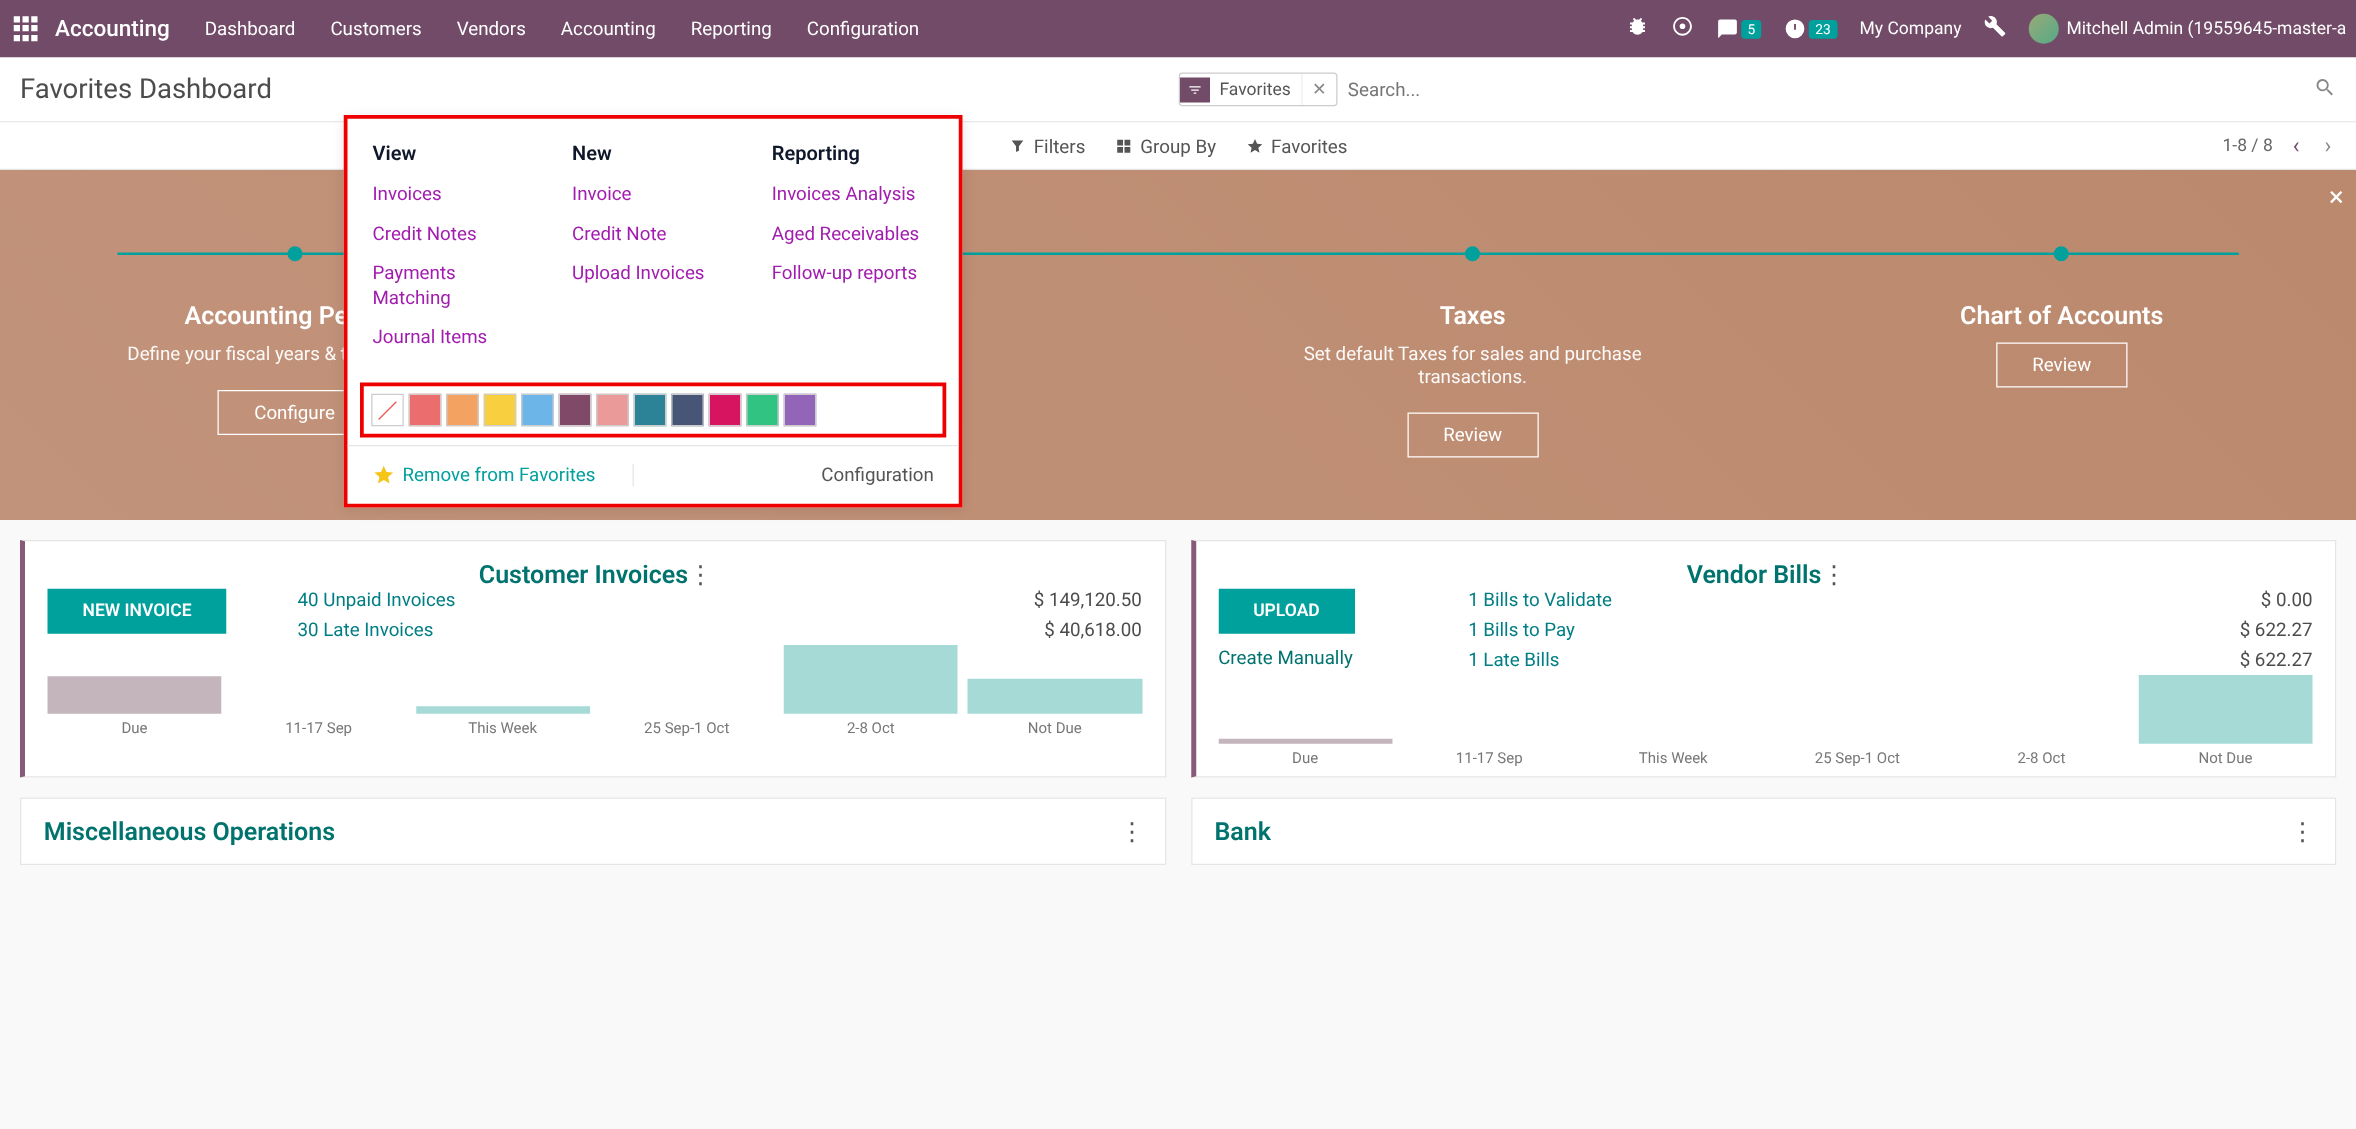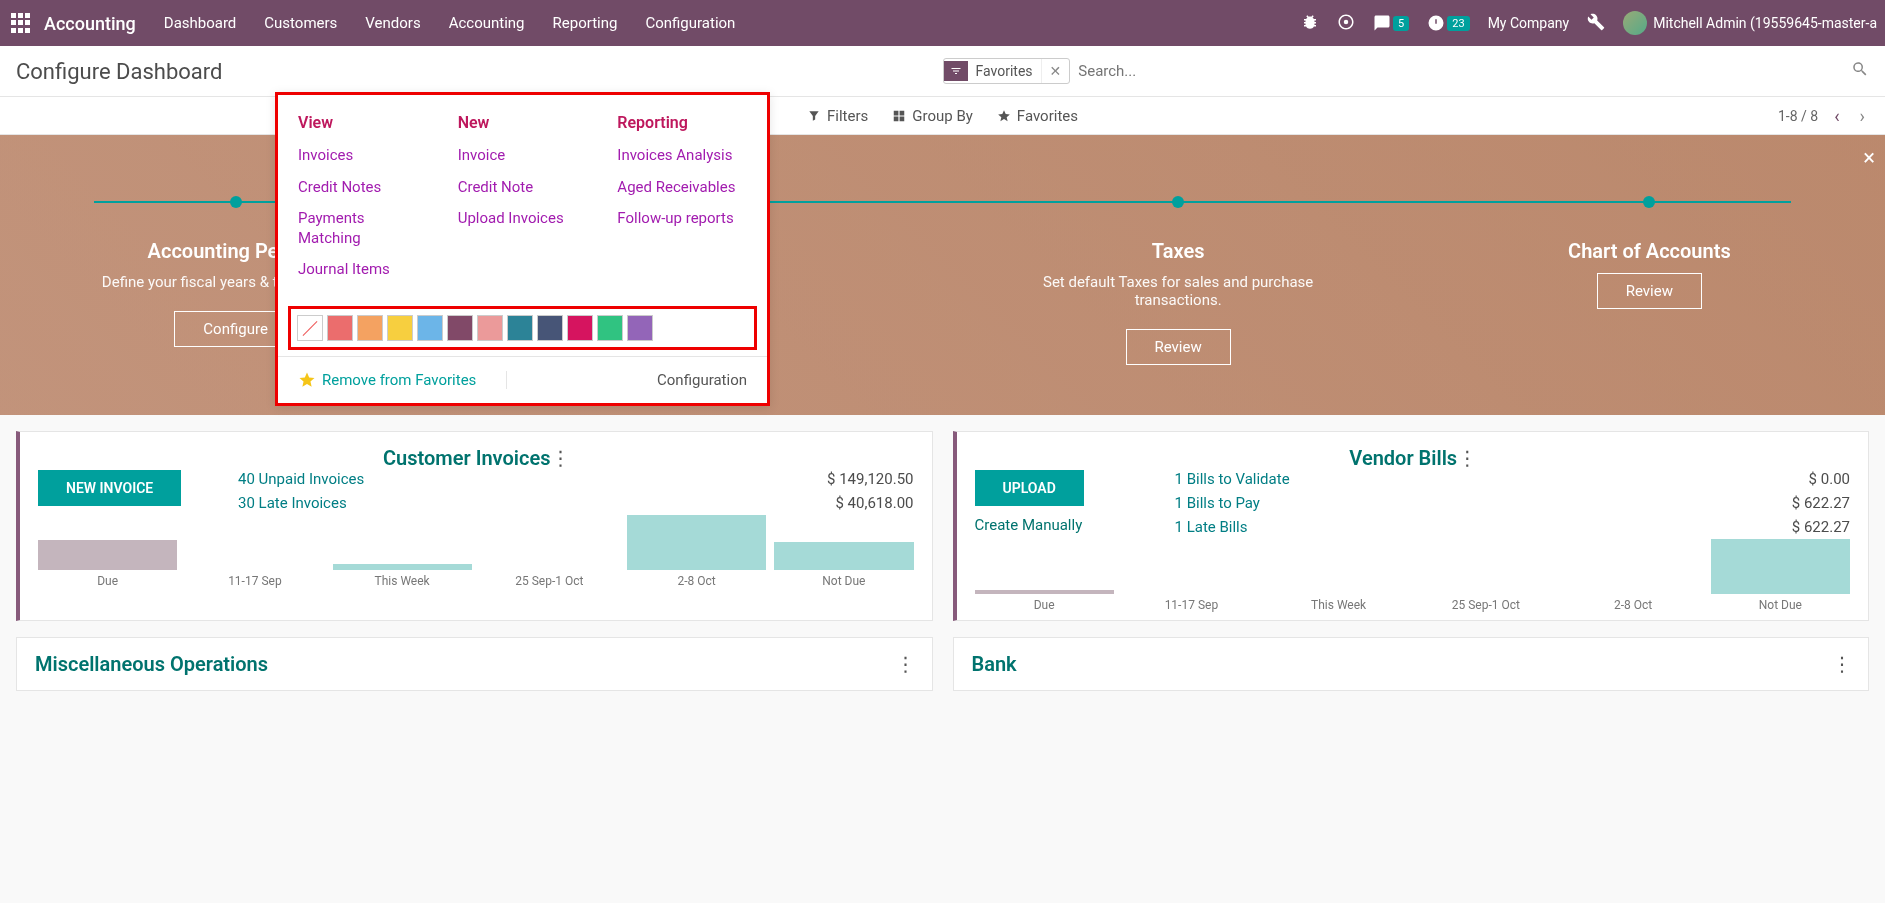--- a/index.html
+++ b/index.html
@@ -47,21 +47,21 @@
 .hero-dot { width: 12px; height: 12px; background: #00a09d; border-radius: 50%; position: absolute; top: 61px; }
 .hero-card h3 { font-size: 20px; font-weight: 600; margin-bottom: 10px; margin-top: 44px; }
 .hero-card p { font-size: 15px; margin-bottom: 20px; opacity: 0.95; max-width: 300px; margin-left: auto; margin-right: auto; }
 .hero-btn { display: inline-block; border: 1px solid #fff; padding: 8px 28px; color: #fff; font-size: 15px; cursor: pointer; }
 .hero-close { position: absolute; right: 10px; top: 10px; color: #fff; font-size: 22px; cursor: pointer; }
 
 
 .popup { position: absolute; left: 275px; top: 92px; width: 495px; background: #fff; border: 3px solid #e00; z-index: 100; box-shadow: 0 2px 10px rgba(0,0,0,0.1); }
 .popup-top { display: flex; padding: 18px 20px 8px; gap: 30px; }
 .popup-col { flex: 1; }
-.popup-col h4 { font-size: 16px; color: #be185d; margin-bottom: 14px; font-weight: 600; }
+.popup-col h4 { font-size: 16px; color: #0f172a; margin-bottom: 14px; font-weight: 600; }
 .popup-col a { display: block; color: #a21caf; font-size: 15px; text-decoration: none; margin-bottom: 12px; line-height: 1.3; }
 .popup-colors { border: 3px solid #e00; margin: 6px 10px; padding: 6px; display: flex; gap: 4px; }
 .popup-colors .swatch { width: 26px; height: 26px; border: 1px solid #ccc; cursor: pointer; }
 .popup-colors .swatch.none { background: #fff; position: relative; }
 .popup-colors .swatch.none::after { content: ""; position: absolute; left: 2px; right: 2px; top: 50%; border-top: 1px solid #e55; transform: rotate(-45deg); }
 .popup-bottom { display: flex; border-top: 1px solid #e5e5e5; padding: 14px 20px; align-items: center; }
 .popup-bottom .fav { display: flex; align-items: center; gap: 6px; color: #00a09d; font-size: 15px; cursor: pointer; border-right: 1px solid #e5e5e5; padding-right: 30px; }
 .popup-bottom .fav svg { width: 18px; height: 18px; fill: #f5c518; }
 .popup-bottom .conf { flex: 1; text-align: right; color: #555; font-size: 15px; cursor: pointer; }
 
@@ -137,21 +137,21 @@
           <path d="M22.7 19l-9.1-9.1c.9-2.3.4-5-1.5-6.9-2-2-5-2.4-7.4-1.3L9 6 6 9 1.6 4.7C.5 7.1.9 10.1 2.9 12.1c1.9 1.9 4.6 2.4 6.9 1.5l9.1 9.1c.4.4 1 .4 1.4 0l2.3-2.3c.5-.4.5-1.1.1-1.4z"></path>
         </svg></span>
     <div style="display:flex;align-items:center">
       <div class="avatar"></div>
       <span>Mitchell Admin (19559645-master-a</span>
     </div>
   </div>
 </div>
 
 <div class="control-row">
-  <div class="page-title">Configure Dashboard</div>
+  <div class="page-title">Favorites Dashboard</div>
   <div class="search-area">
     <div class="chip">
       <span class="chip-icon">
           <svg viewBox="0 0 24 24">
             <path d="M10 18h4v-2h-4v2zM3 6v2h18V6H3zm3 7h12v-2H6v2z"></path>
           </svg>
         </span>
       <span class="chip-label">Favorites</span>
       <span class="chip-x">✕</span>
     </div>

